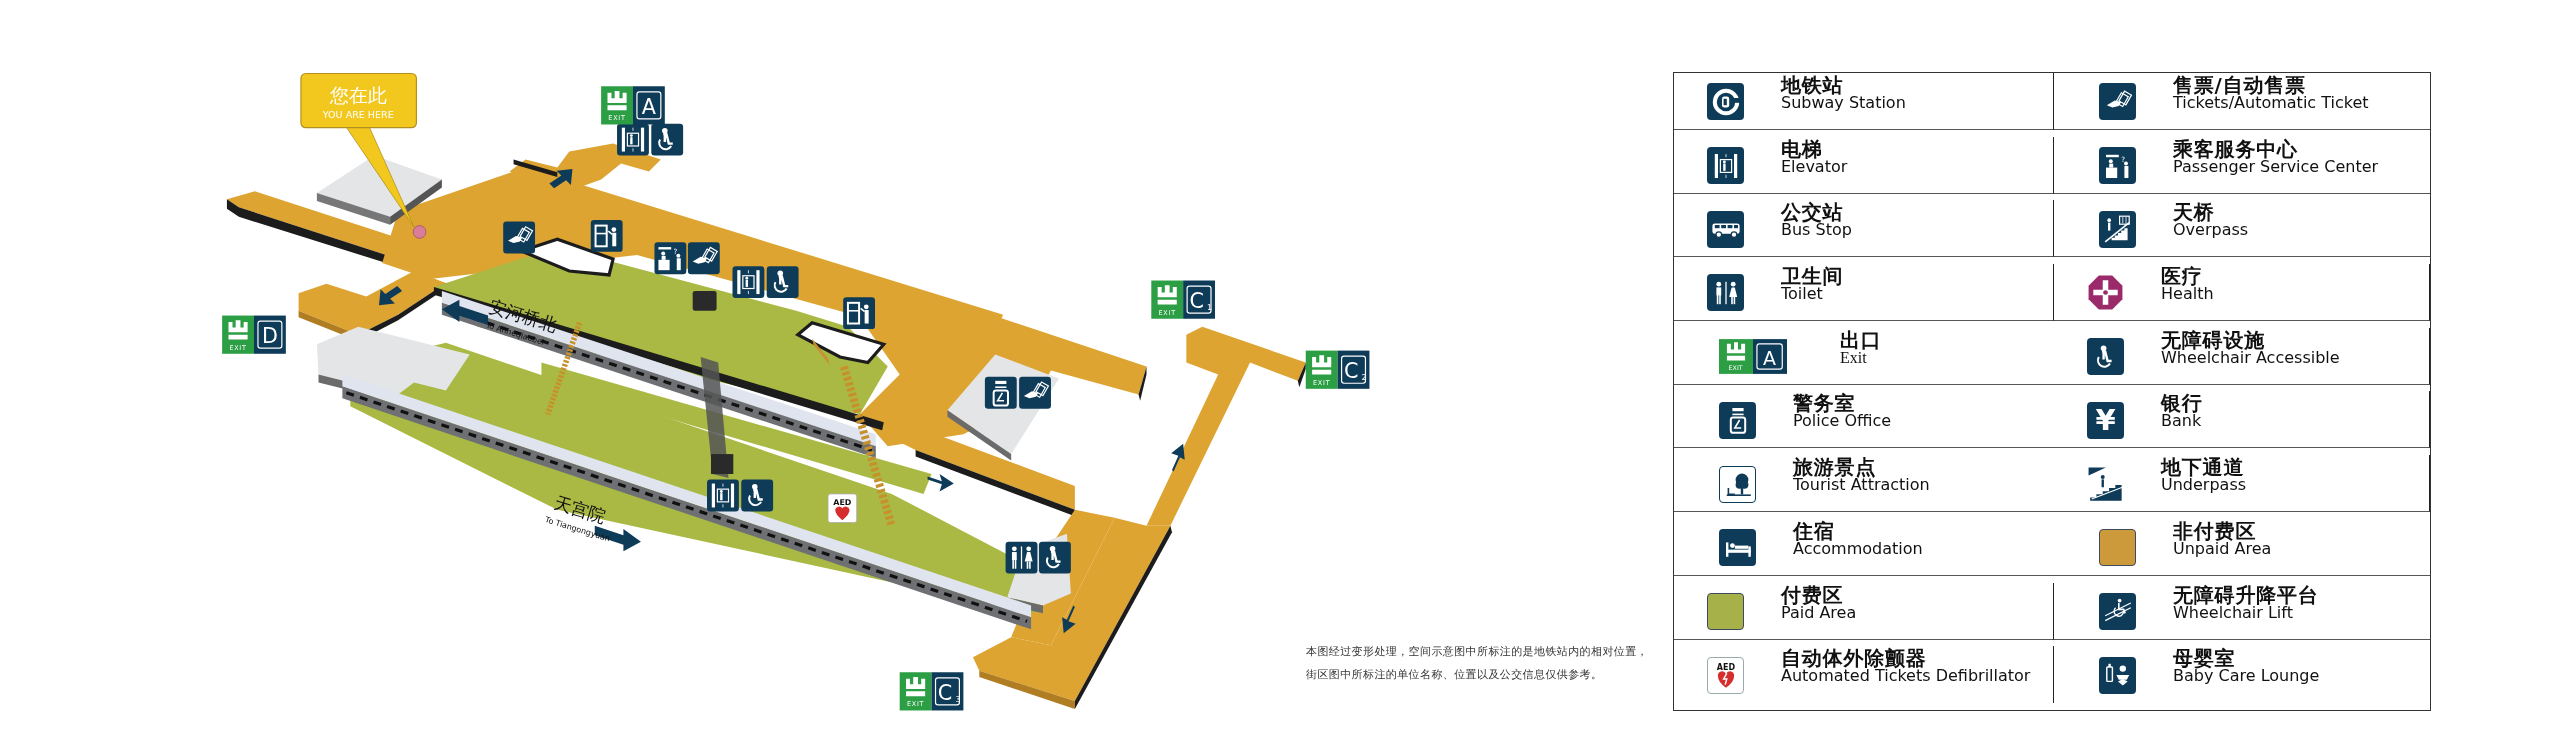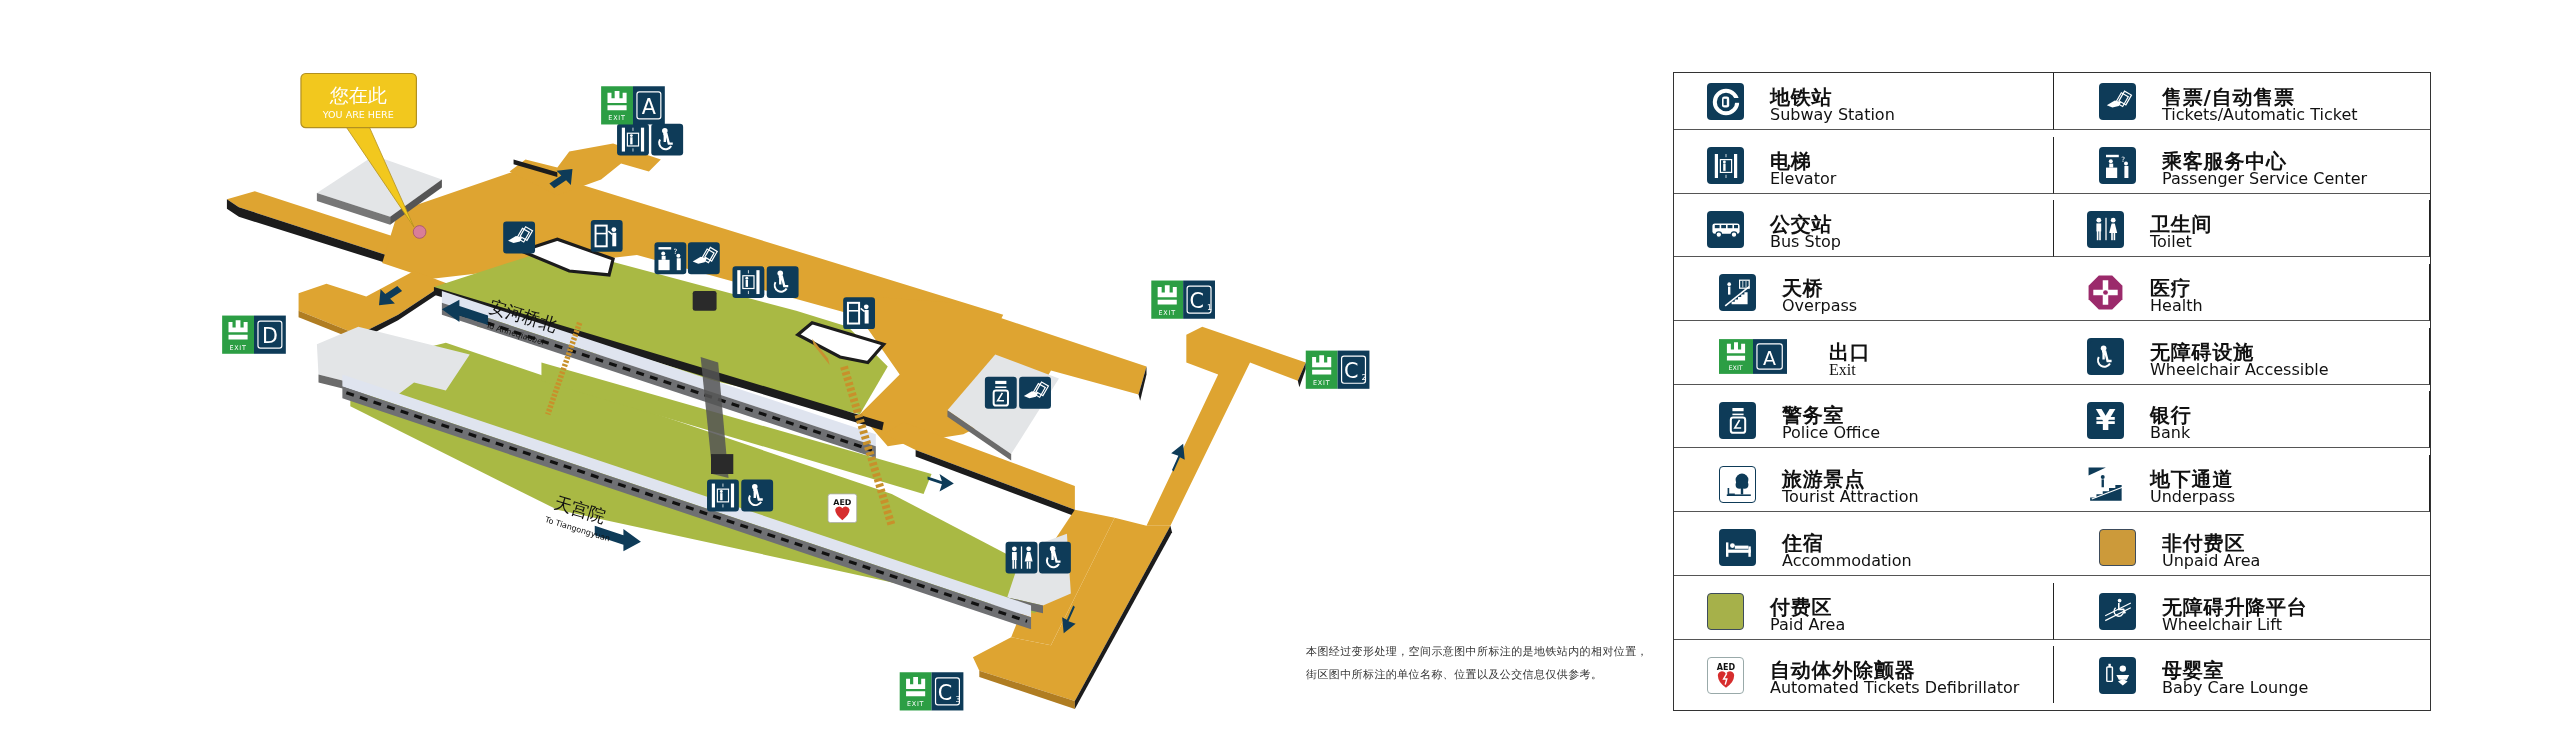--- a/index.html
+++ b/index.html
@@ -7,21 +7,21 @@
   #map{position:absolute;left:0;top:0;width:1672px;height:741px;}
   .svgtext{font-family:"DejaVu Sans",sans-serif;}
   #disclaimer{position:absolute;left:1306px;top:640px;width:350px;font-size:11px;line-height:23px;color:#333;letter-spacing:0.4px;}
   #legend{position:absolute;left:1673px;top:72px;width:758px;height:639px;border:1.6px solid #333;box-sizing:border-box;display:grid;grid-template-columns:380px 1fr;}
   .lg-cell{position:relative;height:57px;border-bottom:1.6px solid #555;box-sizing:border-box;display:flex;align-items:center;}
   .lg-cell.left{border-right:1.6px solid #222;}
   .lg-cell.last{border-bottom:none;}
   .lg-icon{position:absolute;top:10.4px;width:37px;height:37px;border-radius:4px;background:#0e3b58;display:flex;align-items:center;justify-content:center;}
   .left .lg-icon{left:33px;}
   .right .lg-icon{left:45px;}
-  .lg-text{position:absolute;top:12px;}
+  .lg-text{position:absolute;top:0;margin-left:11px;}
   .left .lg-text{left:96px;}
   .right .lg-text{left:108px;}
   .lg-zh{font-size:20px;color:#111;line-height:24px;font-weight:bold;letter-spacing:0.8px;}
   .lg-en{font-size:16px;color:#111;line-height:12.7px;}
 </style>
 </head>
 <body>
 
 <div id="map">
 <svg width="1672" height="741" viewBox="0 0 2100 930" xmlns="http://www.w3.org/2000/svg">
@@ -305,47 +305,47 @@
           <rect x="30" y="15" width="5" height="4" fill="#0e3b58"></rect>
           <circle cx="11" cy="27" r="3.5" fill="#fff" stroke="#0e3b58" stroke-width="1.5"></circle>
           <circle cx="30" cy="27" r="3.5" fill="#fff" stroke="#0e3b58" stroke-width="1.5"></circle>
         </svg>
     </div>
     <div class="lg-text">
         <div class="lg-zh">公交站</div>
         <div class="lg-en">Bus Stop</div>
       </div>
   </div>
-  <div class="lg-cell left">
-    <div class="lg-icon">
-        <svg width="32" height="32" viewBox="0 0 40 40">
-          <use href="#ico-toilet"></use>
-        </svg>
-      </div>
-    <div class="lg-text">
-        <div class="lg-zh">卫生间</div>
-        <div class="lg-en">Toilet</div>
-      </div>
-  </div>
-
   <div class="lg-cell right">
     <div class="lg-icon">
       <svg width="32" height="32" viewBox="0 0 40 40">
           <path d="M4 36 L34 12" stroke="#fff" stroke-width="2"></path>
           <path d="M8 34 h4 v-3 h4 v-3 h4 v-3 h4 v-3 h4 v-3 h4 v15 h-24z" fill="#fff"></path>
           <circle cx="9" cy="9" r="2.3" fill="#fff"></circle>
           <rect x="7.5" y="12" width="3" height="10" fill="#fff"></rect>
           <rect x="22" y="4" width="12" height="10" fill="none" stroke="#fff" stroke-width="1.5"></rect>
           <line x1="26" y1="5" x2="26" y2="13" stroke="#fff"></line>
           <line x1="30" y1="5" x2="30" y2="13" stroke="#fff"></line>
         </svg>
     </div>
     <div class="lg-text">
         <div class="lg-zh">天桥</div>
         <div class="lg-en">Overpass</div>
+      </div>
+  </div>
+
+  <div class="lg-cell left">
+    <div class="lg-icon">
+        <svg width="32" height="32" viewBox="0 0 40 40">
+          <use href="#ico-toilet"></use>
+        </svg>
+      </div>
+    <div class="lg-text">
+        <div class="lg-zh">卫生间</div>
+        <div class="lg-en">Toilet</div>
       </div>
   </div>
 
   <div class="lg-cell left">
     <div class="lg-icon" style="background:transparent;">
       <svg width="37" height="37" viewBox="0 0 47 47">
           <polygon points="15,2 32,2 45,15 45,32 32,45 15,45 2,32 2,15" fill="#9b2a6b"></polygon>
           <path d="M20 8 h7 v12 h12 v7 h-12 v12 h-7 v-12 h-12 v-7 h12z" fill="#fff"></path>
           <circle cx="23.5" cy="23.5" r="3" fill="#9b2a6b"></circle>
         </svg>

